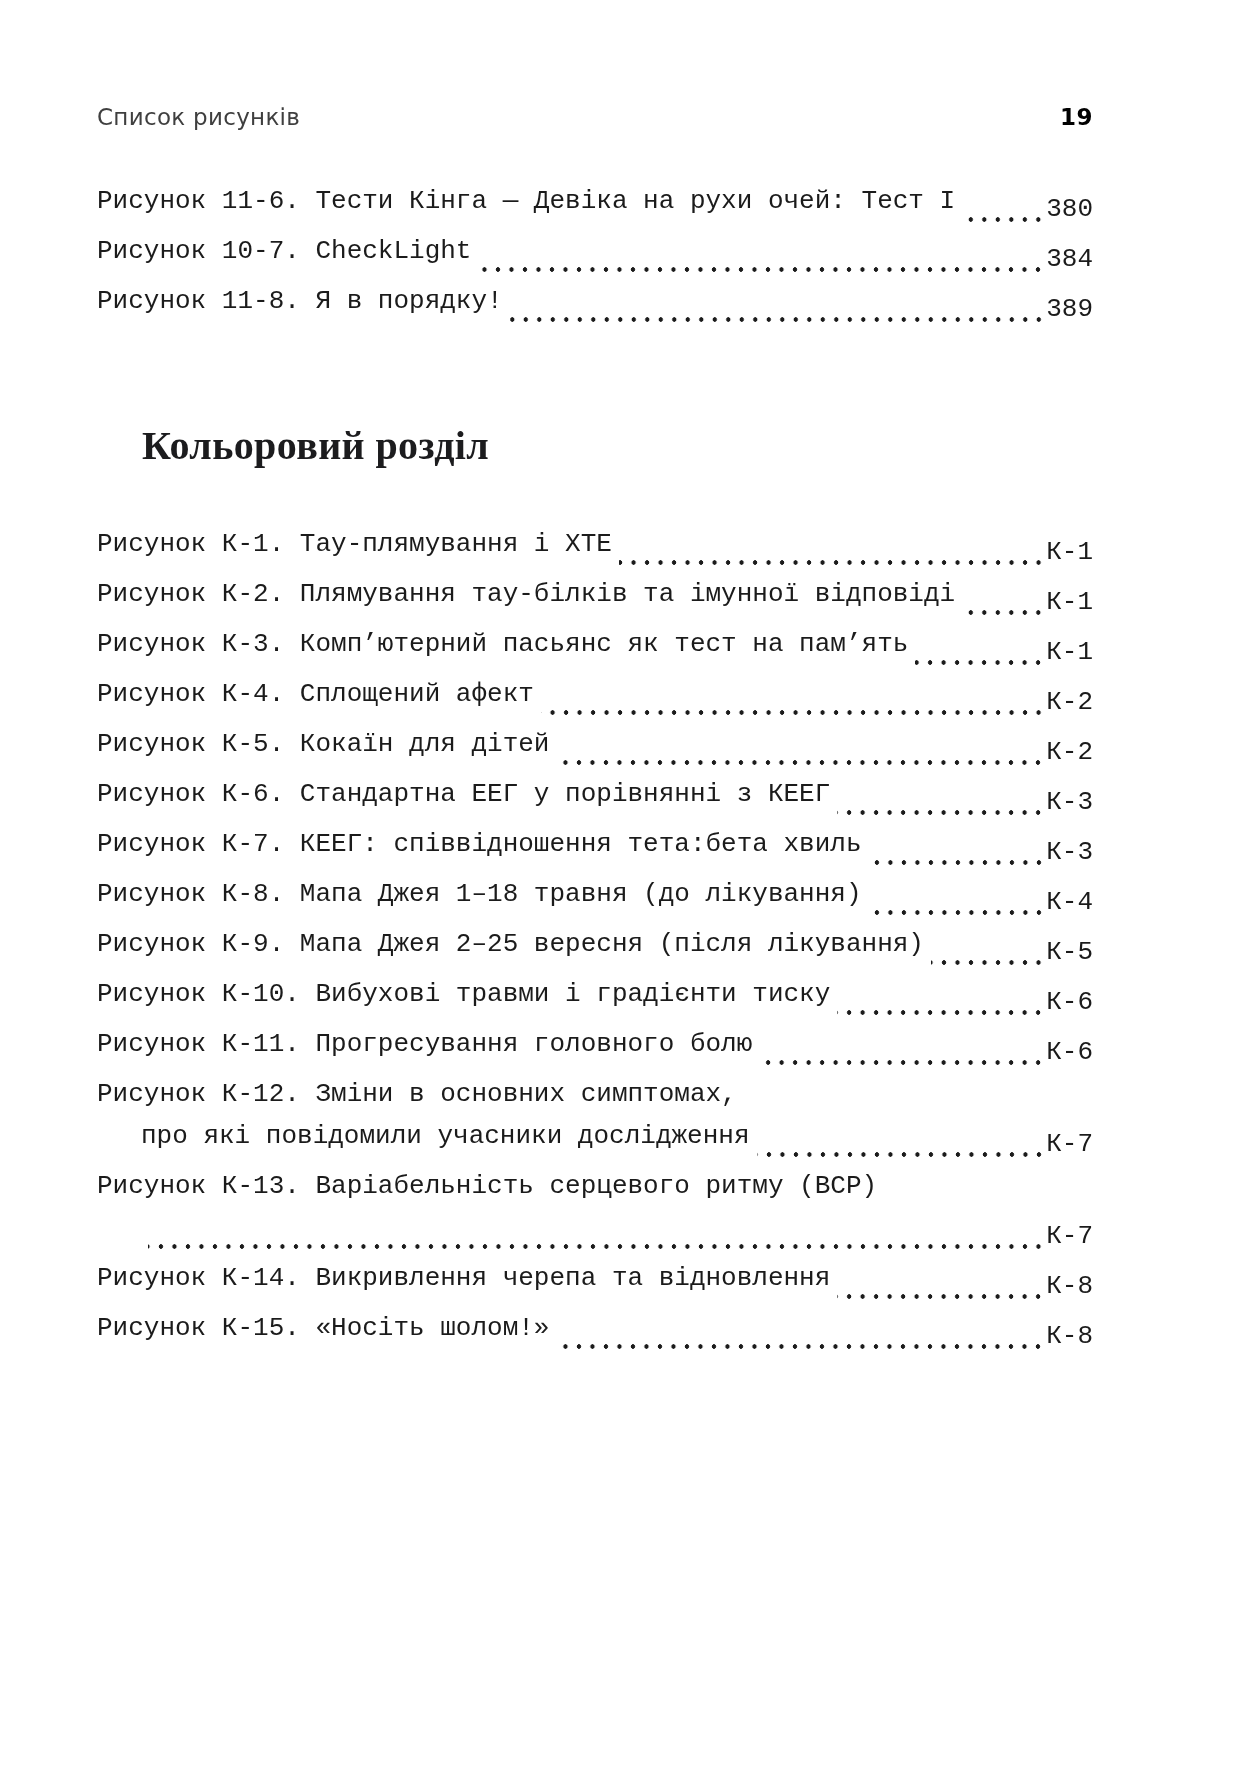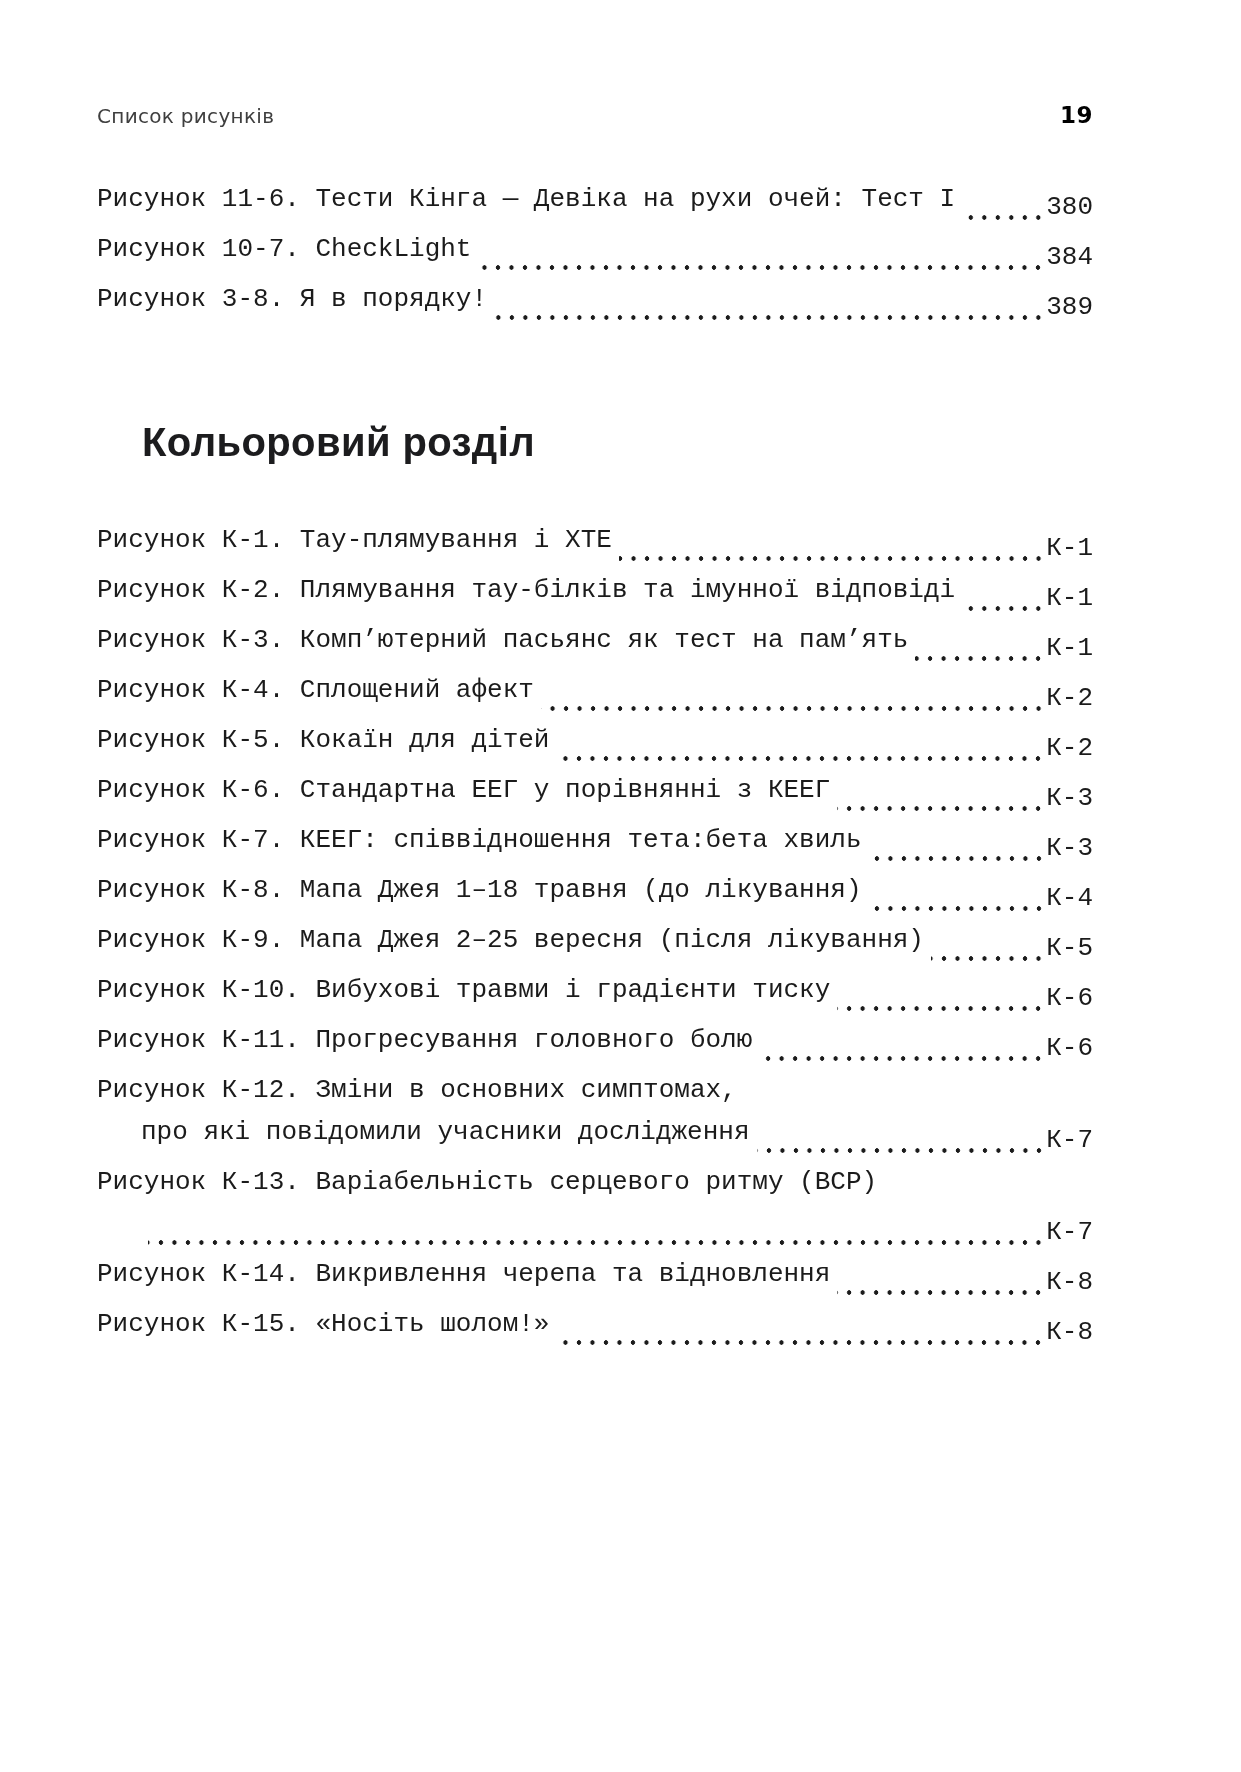--- a/index.html
+++ b/index.html
@@ -19,21 +19,21 @@
     width: 996px;
   }
   .running-head {
     display: flex;
     justify-content: space-between;
     align-items: baseline;
     margin-top: 64px;
     font-family: "DejaVu Sans", "Liberation Sans", sans-serif;
   }
   .running-title {
-    font-size: 20px;
+    font-size: 23px;
     color: #3f3f3f;
     letter-spacing: 0.3px;
     margin-top: 40px;
   }
   .page-number {
     font-size: 23px;
     font-weight: bold;
     color: #000000;
     letter-spacing: 0.5px;
   }
@@ -52,21 +52,21 @@
     flex: 1 1 auto;
     min-width: 14px;
     margin-left: 7px;
     margin-right: 1px;
     background-image: radial-gradient(circle, #1b1b1b 2px, rgba(0,0,0,0) 2.5px);
     background-size: 13.5px 5px;
     background-repeat: repeat-x;
     background-position: right bottom 8px;
   }
   h1.section-heading {
-    font-family: Liberation Sans, sans-serif;
+    font-family: Liberation Serif, serif;
     font-size: 40px;
     font-weight: bold;
     color: #1c1c1e;
     letter-spacing: 0.4px;
     margin: 92px 0 54px 45px;
   }
 </style>
 </head>
 <body>
 
@@ -82,21 +82,21 @@
         <span class="toc-text">Рисунок 11-6. Тести Кінга — Девіка на рухи очей: Тест І</span>
         <span class="leader"></span>
         <span class="toc-page">380</span>
       </div>
       <div class="toc-row">
         <span class="toc-text">Рисунок 10-7. CheckLight</span>
         <span class="leader"></span>
         <span class="toc-page">384</span>
       </div>
       <div class="toc-row">
-        <span class="toc-text">Рисунок 3-8. Я в порядку!</span>
+        <span class="toc-text">Рисунок 11-8. Я в порядку!</span>
         <span class="leader"></span>
         <span class="toc-page">389</span>
       </div>
     </div>
 
   <h1 class="section-heading">Кольоровий розділ</h1>
 
   <div class="toc toc-color" id="color-list">
       <div class="toc-row">
         <span class="toc-text">Рисунок К-1. Тау-плямування і ХТЕ</span>

